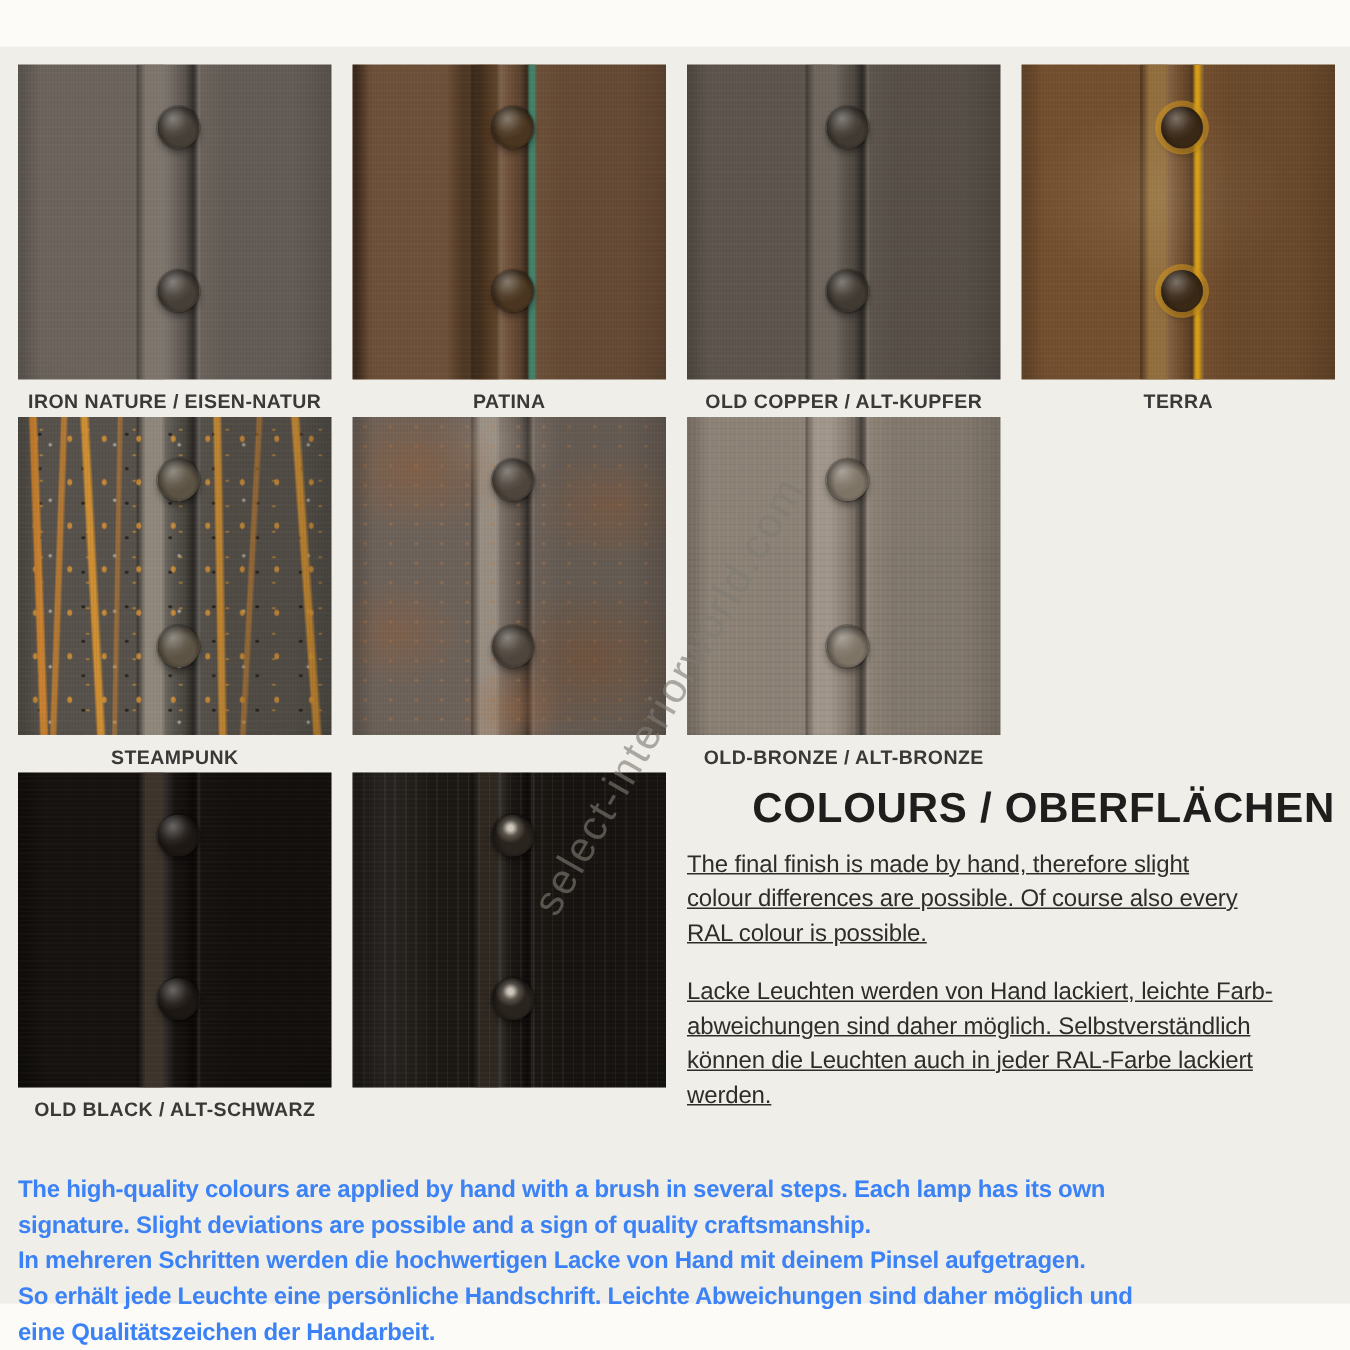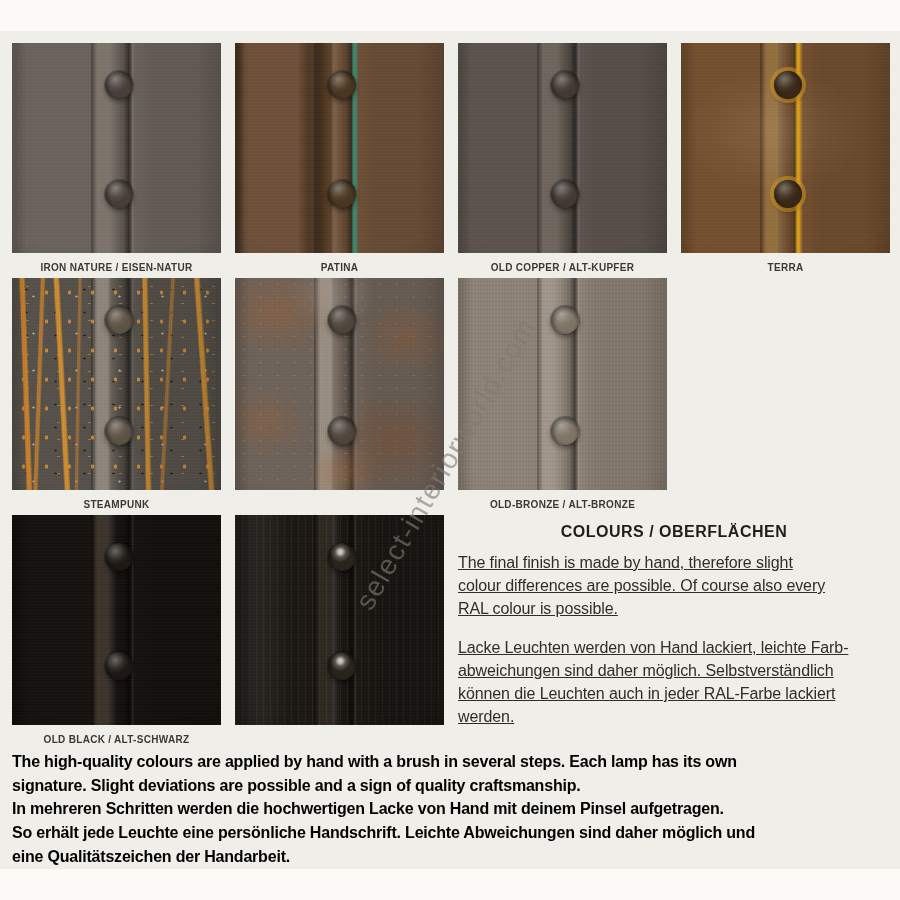--- a/index.html
+++ b/index.html
@@ -129,38 +129,38 @@
   .f-black-silver .rivet{
     background:
       radial-gradient(circle at 44% 32%, rgba(232,226,214,.85) 7%, rgba(232,226,214,.25) 22%, rgba(0,0,0,0) 42%),
       radial-gradient(circle at 54% 58%, var(--rivet) 42%, rgba(0,0,0,.9) 96%);
   }
 
   
   .cell-label{
     margin-top:5px;height:18px;
     display:flex;align-items:center;justify-content:center;
-    font-size:10px;font-weight:bold;letter-spacing:.3px;
+    font-size:13px;font-weight:bold;letter-spacing:.3px;
     color:#3a3938;white-space:nowrap;
   }
 
   
   .info-panel{flex:0 0 432px;width:432px;color:#2e2d2a;}
   .info-heading{
-    margin:8px 0 10px 0;text-align:center;
-    font-size:16px;font-weight:bold;letter-spacing:.5px;color:#1f1e1c;
+    margin:8px 0 10px 0;text-align:right;
+    font-size:28px;font-weight:bold;letter-spacing:.5px;color:#1f1e1c;
   }
   .info-par{margin:0 0 16px 0;font-size:16px;line-height:23px;letter-spacing:-.1px;text-decoration:underline;}
   .info-par .tline{white-space:nowrap;}
 
   
   .bottom-par{
     position:absolute;left:12px;width:886px;
     font-size:16px;font-weight:bold;letter-spacing:-.2px;
-    line-height:24px;color:#000000;
+    line-height:24px;color:#3b82f6;margin-top:32px;
   }
   .bottom-en{top:750px;}
   .bottom-de{top:797px;}
   .tline{white-space:nowrap;}
 
   
   .watermark{
     position:absolute;left:446px;top:464px;z-index:6;
     transform:translate(-50%,-50%) rotate(-60deg);
     font-size:28px;letter-spacing:1.5px;

